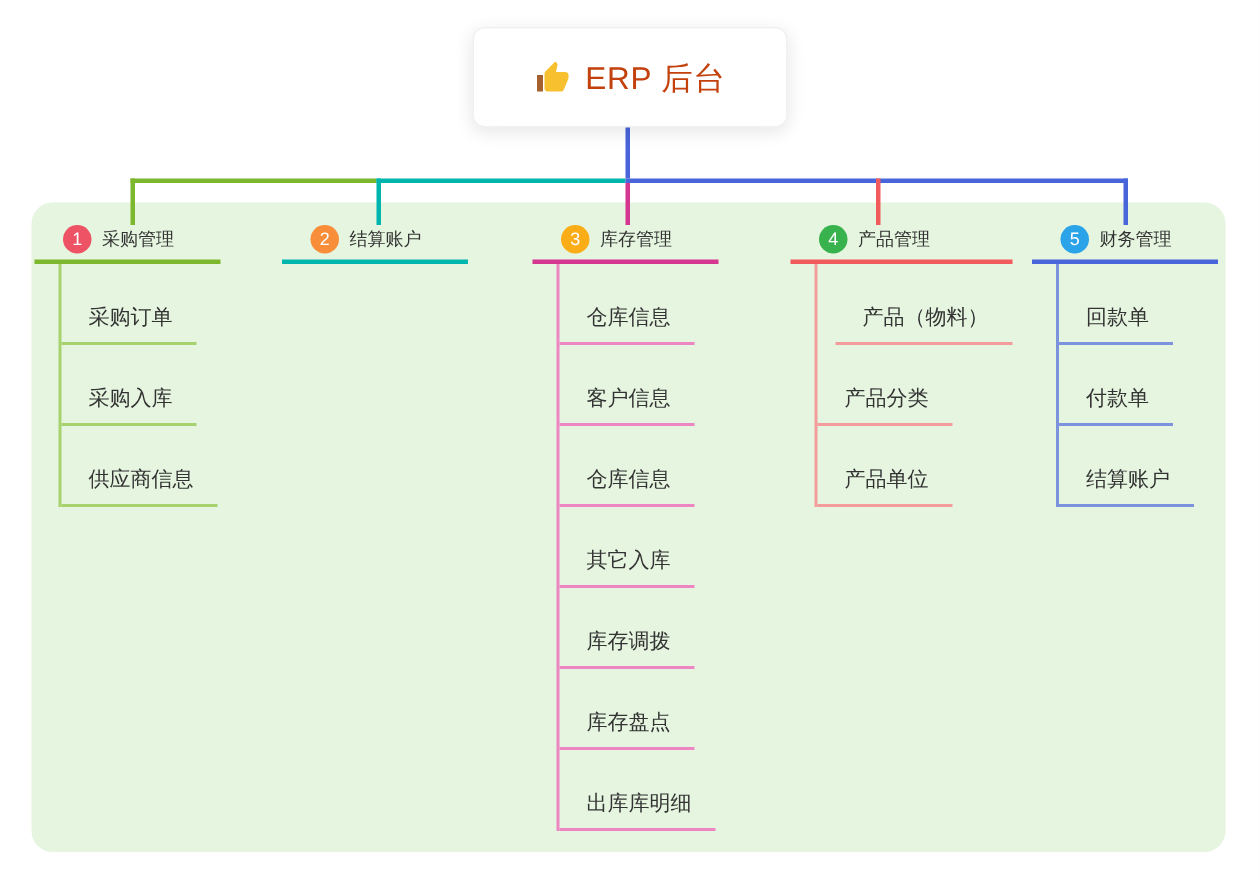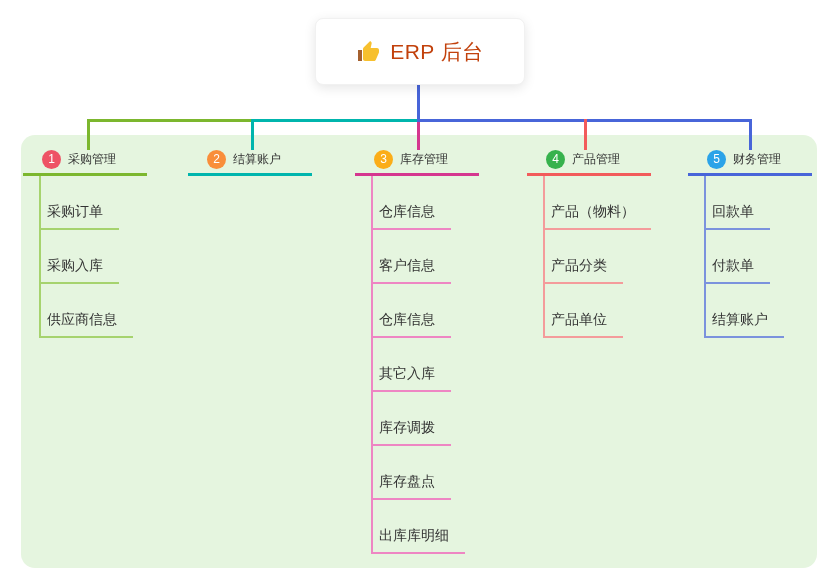--- a/index.html
+++ b/index.html
@@ -27,21 +27,21 @@
     cursor:default;
   }
   .badge{
     width:19px;height:19px;border-radius:50%;flex:0 0 auto;
     color:#fff;font-size:12px;line-height:19px;text-align:center;
   }
   .branch-label{font-size:12px;color:#333;white-space:nowrap;}
   .children{margin-left:16px;}
   .child{
     display:flex;align-items:flex-end;height:54px;width:max-content;
-    box-sizing:border-box;padding:0 16px 7px 6px;
+    box-sizing:border-box;padding:0 16px 7px 18px;
   }
   .child-label{font-size:14px;color:#333;white-space:nowrap;}
   .thumb-icon{width:24px;height:24px;flex:0 0 auto;}
 </style>
 </head>
 <body>
 
 <div class="canvas">
   <div class="panel" id="panel" style="background: rgb(229, 245, 223);"></div>
 
@@ -116,21 +116,21 @@
             <span class="child-label">出库库明细</span>
           </div>
         </div>
       </div>
       <div class="branch" style="left: 527px;">
         <div class="branch-header" style="border-bottom: 3px solid rgb(242, 91, 91);">
           <span class="badge" style="background: rgb(55, 178, 77);">4</span>
           <span class="branch-label">产品管理</span>
         </div>
         <div class="children" style="border-left: 2px solid rgb(244, 155, 155);">
-          <div class="child" style="border-bottom: 2px solid rgb(244, 155, 155);">
+          <div class="child" style="border-bottom: 2px solid rgb(244, 155, 155); margin-left: 12px;">
             <span class="child-label">产品（物料）</span>
           </div>
           <div class="child" style="border-bottom: 2px solid rgb(244, 155, 155);">
             <span class="child-label">产品分类</span>
           </div>
           <div class="child" style="border-bottom: 2px solid rgb(244, 155, 155);">
             <span class="child-label">产品单位</span>
           </div>
         </div>
       </div>

